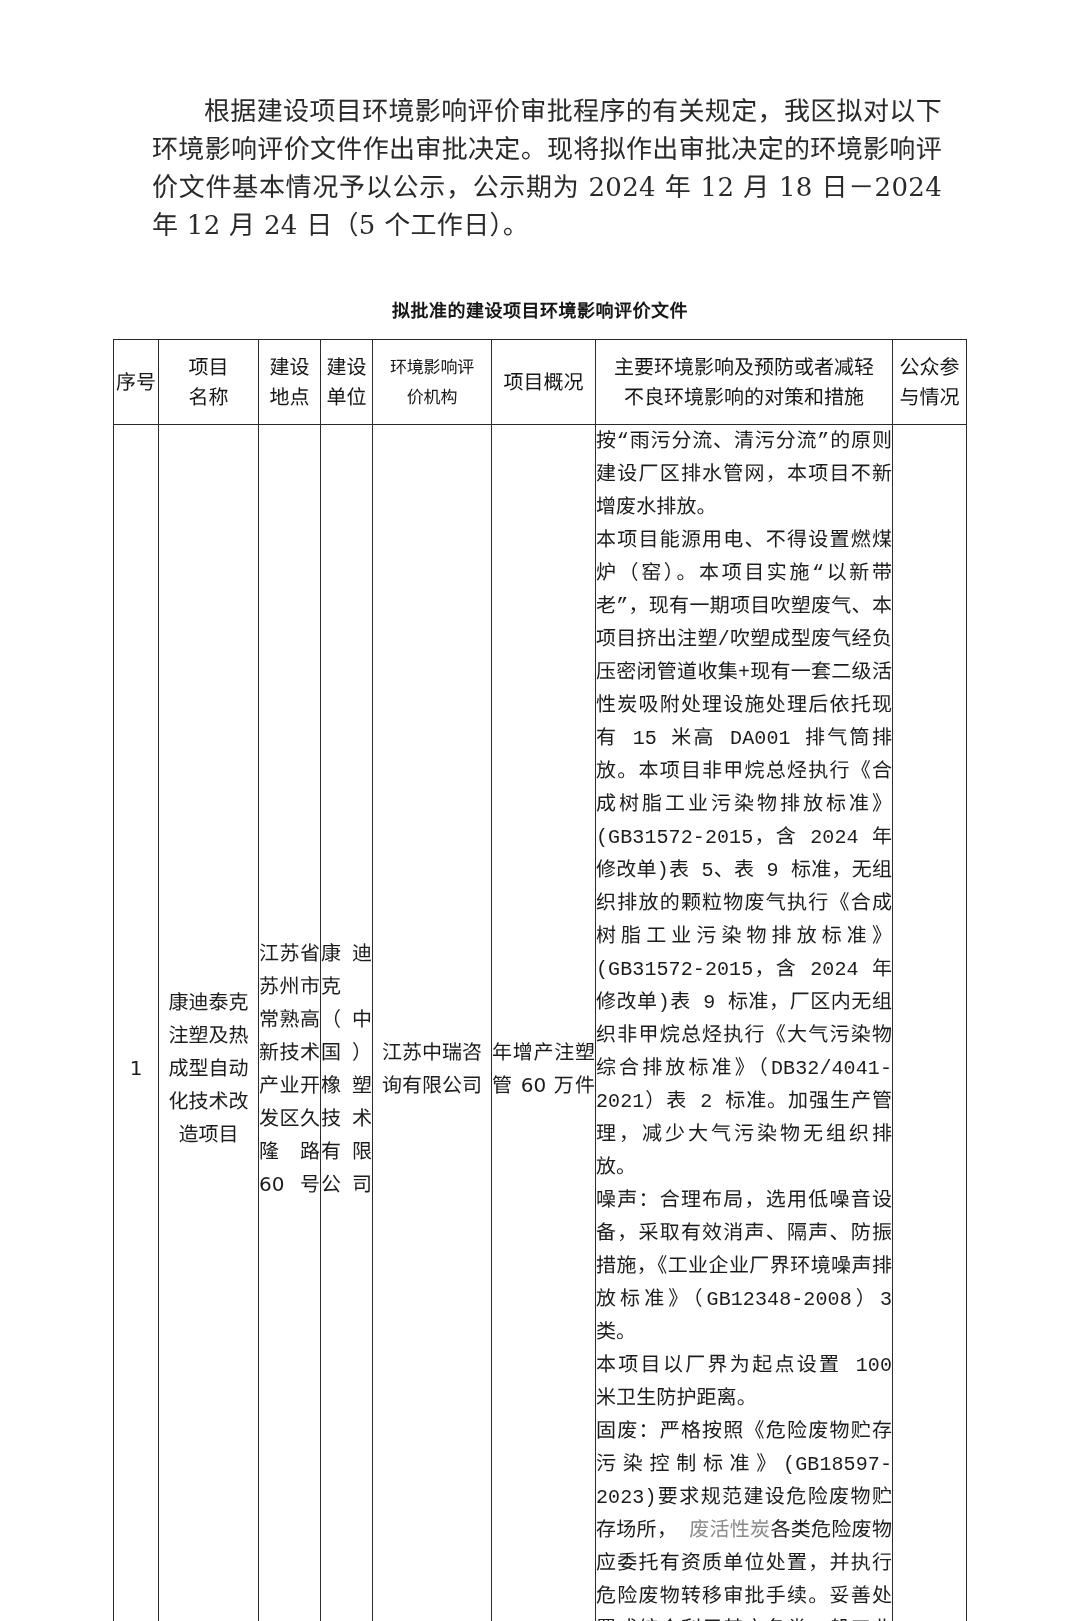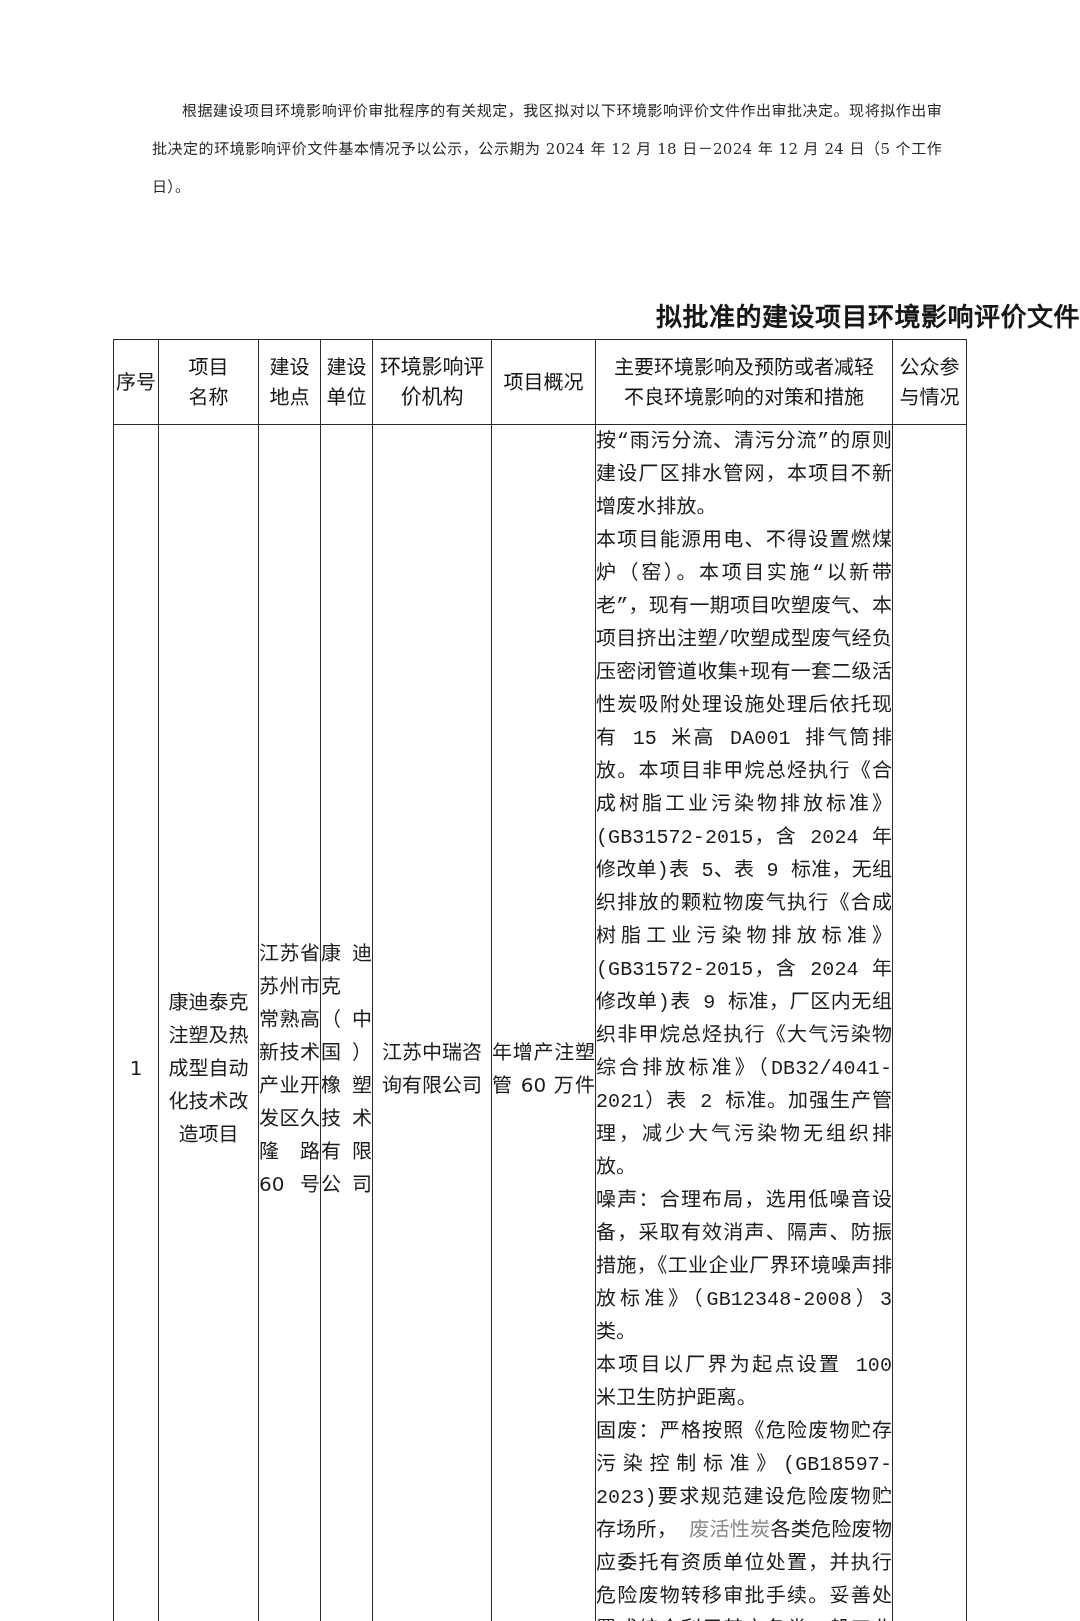--- a/index.html
+++ b/index.html
@@ -24,21 +24,21 @@
     width: 1080px;
     height: 1621px;
   }
 
   
   .intro {
     position: absolute;
     left: 152px;
     top: 92px;
     width: 790px;
-    font-size: 15px;
+    font-size: 26px;
     line-height: 38px;
     letter-spacing: 0.3px;
     text-align: justify;
     text-justify: inter-ideograph;
     color: #2a2a2a;
   }
   .intro p {
     margin: 0;
     white-space: pre-wrap;
   }
@@ -49,22 +49,22 @@
     text-indent: 2em;
     white-space: pre;
   }
 
   
   .table-caption {
     position: absolute;
     left: 0;
     top: 296px;
     width: 1080px;
-    text-align: right;
-    font-size: 26px;
+    text-align: center;
+    font-size: 18px;
     font-weight: bold;
     font-family: "DejaVu Sans", "Liberation Sans", sans-serif;
     letter-spacing: 0.5px;
     color: #171717;
   }
 
   
   .tbl-wrap {
     position: absolute;
     left: 113px;
@@ -96,21 +96,21 @@
   
   tr.head td {
     height: 78px;
     text-align: center;
     font-size: 20px;
     line-height: 30px;
     font-family: "DejaVu Sans", "Liberation Sans", sans-serif;
     color: #161616;
     padding: 3px 2px;
   }
-  tr.head td.tight { font-size: 21px; letter-spacing: -0.2px; }
+  tr.head td.tight { font-size: 17px; letter-spacing: -0.2px; }
 
   
   tr.body td {
     height: 1070px;
     font-size: 20px;
     line-height: 33px;
     font-family: "DejaVu Sans", "Liberation Sans", sans-serif;
     color: #1c1c1c;
   }
 

